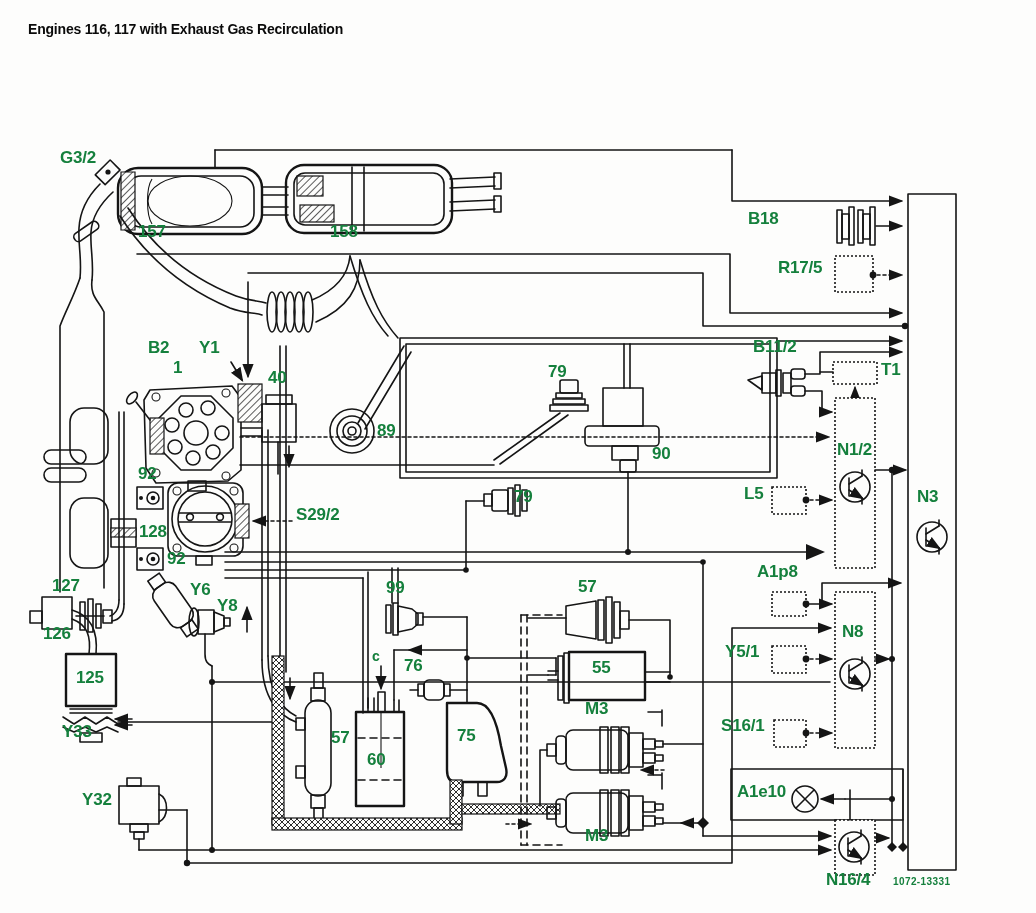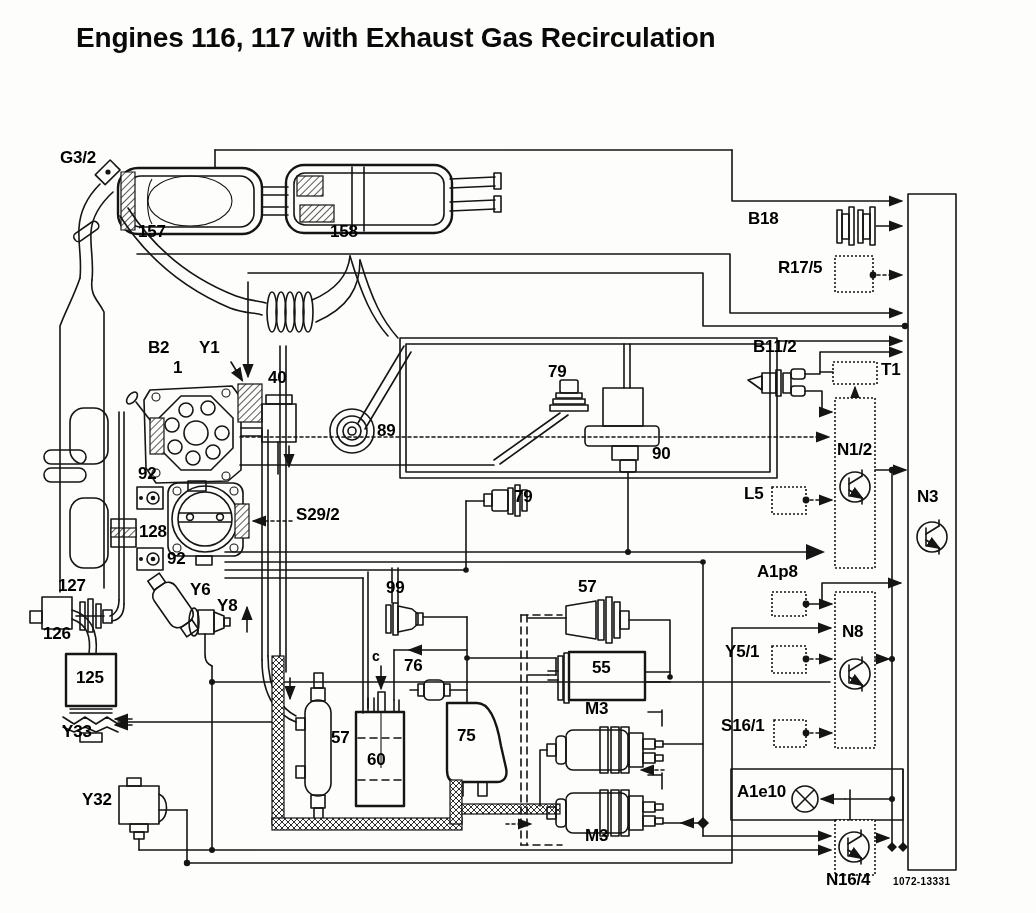--- a/index.html
+++ b/index.html
@@ -1,25 +1,25 @@
 <!DOCTYPE html>
 <html><head>
 <meta charset="utf-8">
 <style>
   html,body{margin:0;padding:0;background:#e8e8e8;}
   .stage{position:relative;width:1036px;height:913px;background:#fdfdfc;overflow:hidden;
          font-family:"Liberation Sans","DejaVu Sans",sans-serif;color:#111;}
   svg{position:absolute;left:0;top:0;}
   .labels{position:absolute;left:0;top:0;width:100%;height:100%;pointer-events:none;}
-  .lbl{position:absolute;font-weight:700;font-size:17px;white-space:nowrap;color:#000000;
+  .lbl{position:absolute;font-weight:700;font-size:17px;white-space:nowrap;color:#15803d;
        letter-spacing:-0.2px;}
   .lbl.small{font-size:14px;}
   .lbl.tiny{font-size:10px;font-weight:700;letter-spacing:0.4px;}
-  .title{position:absolute;left:28px;top:20px;font-weight:700;font-size:28px;line-height:1.32;
-         color:#0a0a0a;letter-spacing:-0.2px;margin-left:48px;}
+  .title{position:absolute;left:28px;top:20px;font-weight:700;font-size:14px;line-height:1.32;
+         color:#0a0a0a;letter-spacing:-0.2px;}
   .k{stroke:#151515;fill:none;stroke-width:1.6;stroke-linecap:round;stroke-linejoin:round;}
   .k2{stroke:#151515;fill:none;stroke-width:2.4;stroke-linejoin:round;}
   .th{stroke:#151515;fill:none;stroke-width:1.1;}
   .dash{stroke-dasharray:7 5;}
   .dash2{stroke-dasharray:3 3;}
   .fillh{fill:url(#hat);stroke:#151515;stroke-width:1.2;}
   .fillx{fill:url(#xhat);stroke:#151515;stroke-width:1.2;}
   .dot{fill:#151515;stroke:none;}
   .box{stroke:#151515;fill:#fdfdfc;stroke-width:1.6;stroke-dasharray:2 2;}
 </style>
@@ -558,21 +558,21 @@
   <div class="lbl" style="left:377px;top:421px">89</div>
 
   <div class="lbl" style="left:138px;top:464px">92</div>
   <div class="lbl" style="left:139px;top:522px">128</div>
   <div class="lbl" style="left:167px;top:549px">92</div>
   <div class="lbl" style="left:296px;top:505px">S29/2</div>
 
   <div class="lbl" style="left:190px;top:580px">Y6</div>
   <div class="lbl" style="left:217px;top:596px">Y8</div>
 
-  <div class="lbl" style="left:58px;top:576px">127</div>
+  <div class="lbl" style="left:52px;top:576px">127</div>
   <div class="lbl" style="left:43px;top:624px">126</div>
   <div class="lbl" style="left:76px;top:668px">125</div>
   <div class="lbl" style="left:62px;top:722px">Y33</div>
   <div class="lbl" style="left:82px;top:790px">Y32</div>
 
   <div class="lbl" style="left:386px;top:578px">99</div>
   <div class="lbl small" style="left:372px;top:648px">c</div>
   <div class="lbl" style="left:404px;top:656px">76</div>
   <div class="lbl" style="left:331px;top:728px">57</div>
   <div class="lbl" style="left:367px;top:750px">60</div>

